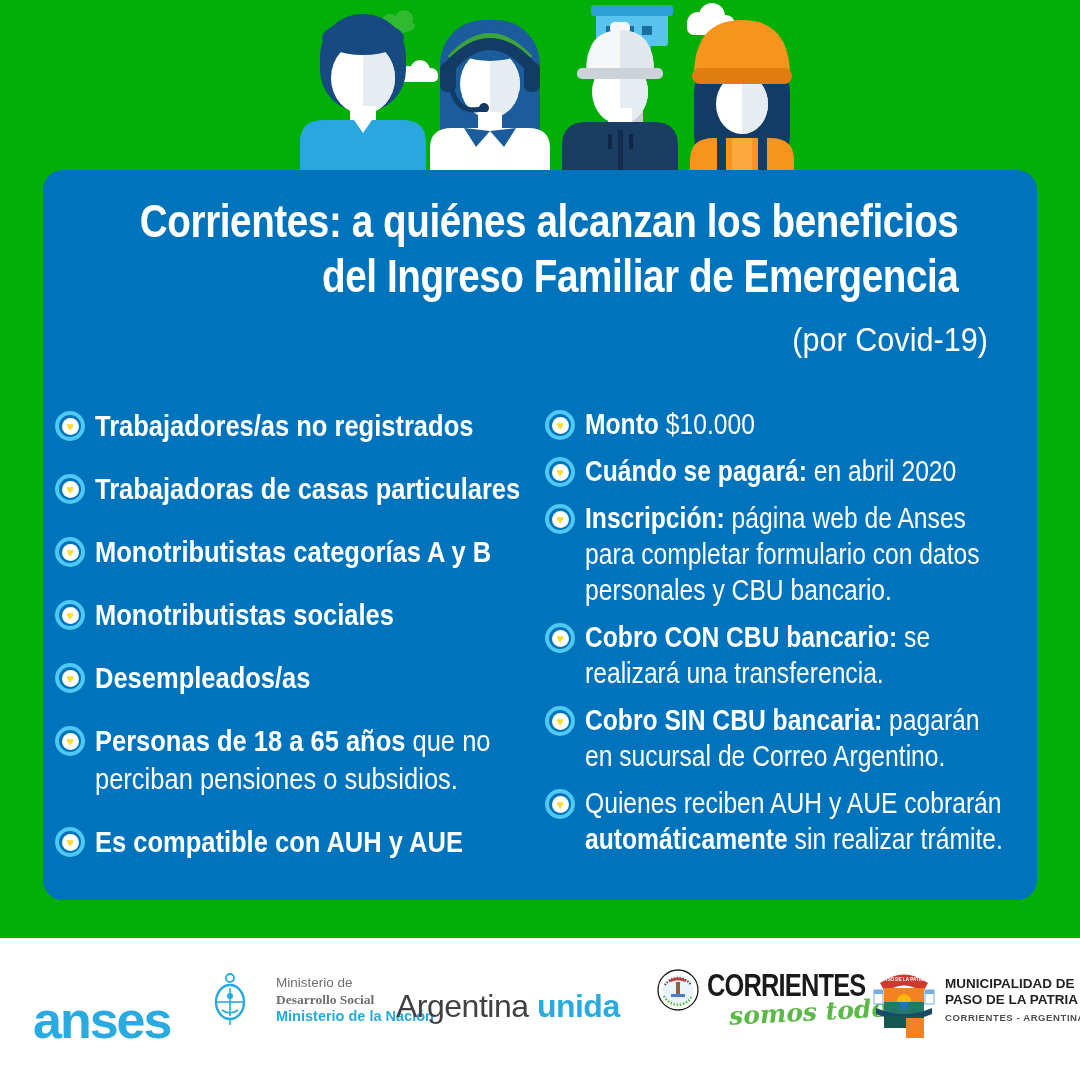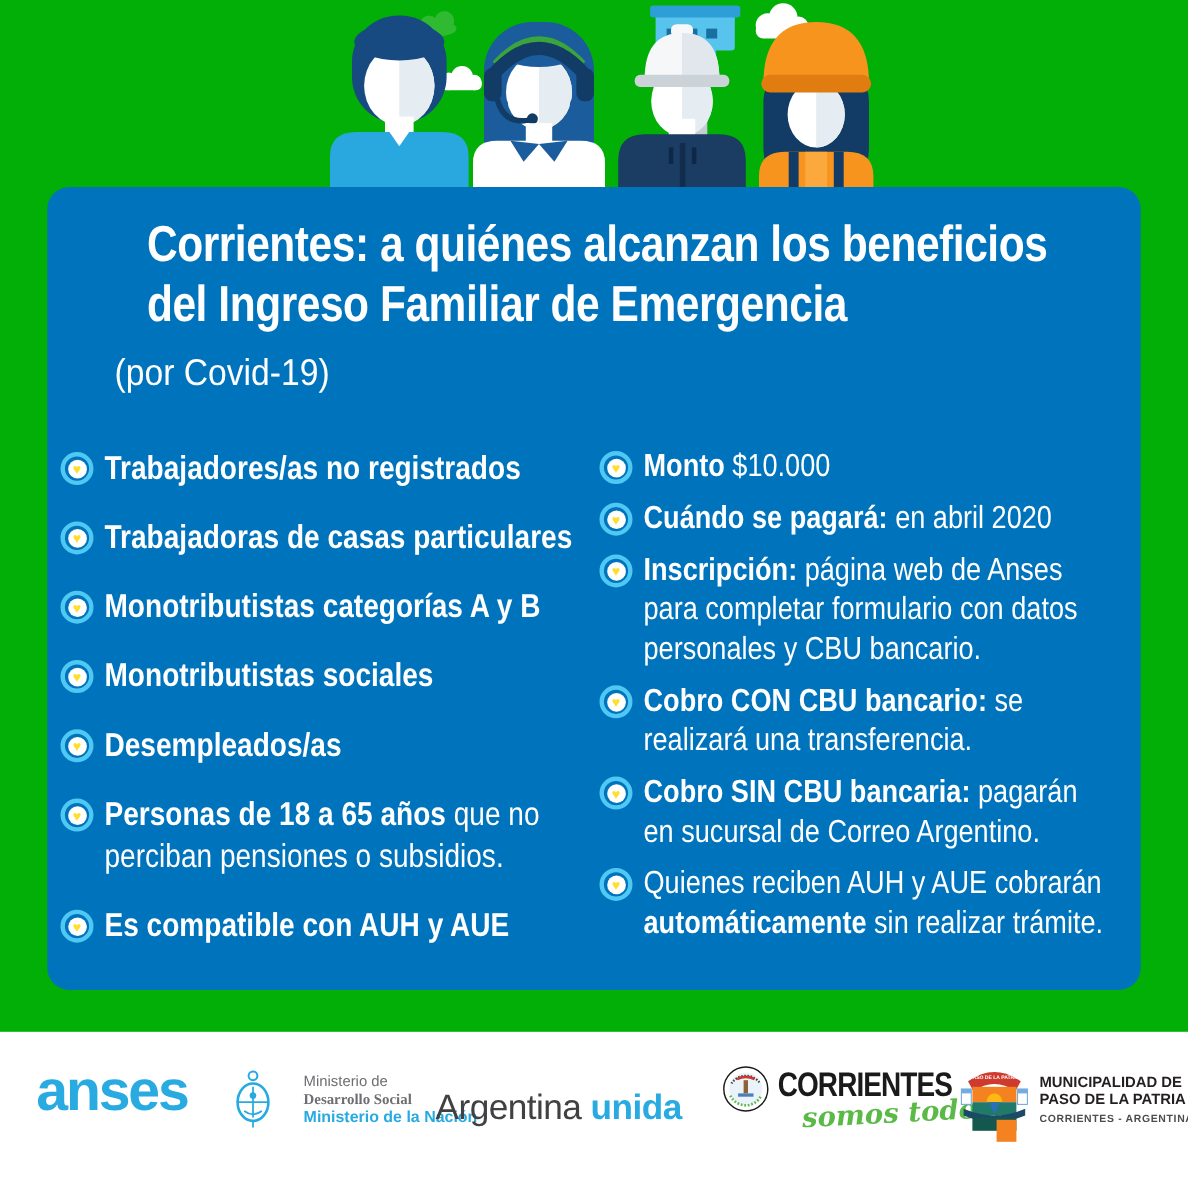--- a/index.html
+++ b/index.html
@@ -6,21 +6,21 @@
   html,body { width:1080px; height:1080px; }
   body { font-family:"Liberation Sans", sans-serif; }
   .canvas { position:relative; width:1080px; height:1080px; background:#01AF06; overflow:hidden; }
 
   
   .illus { position:absolute; left:280px; top:0; width:520px; height:170px; }
 
   
   .panel { position:absolute; left:43px; top:170px; width:994px; height:730px;
            background:#0073BD; border-radius:20px; color:#fff; }
-  .panel-header { text-align:left; padding-top:24px;margin-left:12px; }
+  .panel-header { text-align:right; padding-top:24px;margin-left:12px; }
   .t-line { font-weight:700; font-size:46px; line-height:55px; white-space:nowrap;
             transform:scaleX(0.84); transform-origin:50% 50%; letter-spacing:-0.5px; }
   .subtitle { margin-top:16px; font-weight:400; font-size:34px; white-space:nowrap;
               transform:scaleX(0.9); transform-origin:50% 50%; }
 
   
   .col { position:absolute; }
   .col-left  { left:12px;  top:237px; width:520px; }
   .col-right { left:502px; top:236px; width:492px; }
   .b-item { display:flex; align-items:flex-start; }
@@ -32,21 +32,21 @@
                  display:flex; align-items:center; justify-content:center;
                  font-size:13px; line-height:1; color:#FFDE2E; padding-top:1px; }
   .itext { margin-left:10px; transform:scaleX(0.85); transform-origin:left top; }
   .line { white-space:nowrap; font-weight:400; }
   .line strong { font-weight:700; }
   .col-left  .line { font-size:30px; line-height:38px; }
   .col-right .line { font-size:29px; line-height:36px; }
 
   
   .footer { position:absolute; left:0; top:938px; width:1080px; height:142px; background:#fff; }
-  .logo-anses { position:absolute; left:33px; top:24px; color:#29ABE2; font-weight:700;
+  .logo-anses { position:absolute; left:33px; top:52px; color:#29ABE2; font-weight:700;
                 font-size:52px; letter-spacing:-2px; }
   .logo-ministerio { position:absolute; left:208px; top:32px; display:flex; align-items:center; gap:24px; }
   .min-text { font-size:13.5px; color:#6D6E71; line-height:17px; }
   .min-l2 { font-weight:700;font-family:Liberation Serif, serif; }
   .min-l3 { color:#27AAE1; font-weight:700; font-size:14.5px; }
   .logo-argentina { position:absolute; left:396px; top:50px; font-size:32px; letter-spacing:-0.5px; }
   .arg1 { color:#414042; font-weight:400; }
   .arg2 { color:#29ABE2; font-weight:700; }
   .logo-corrientes { position:absolute; left:656px; top:30px; display:flex; align-items:flex-start; gap:7px; }
   .cor-text { position:relative; }

